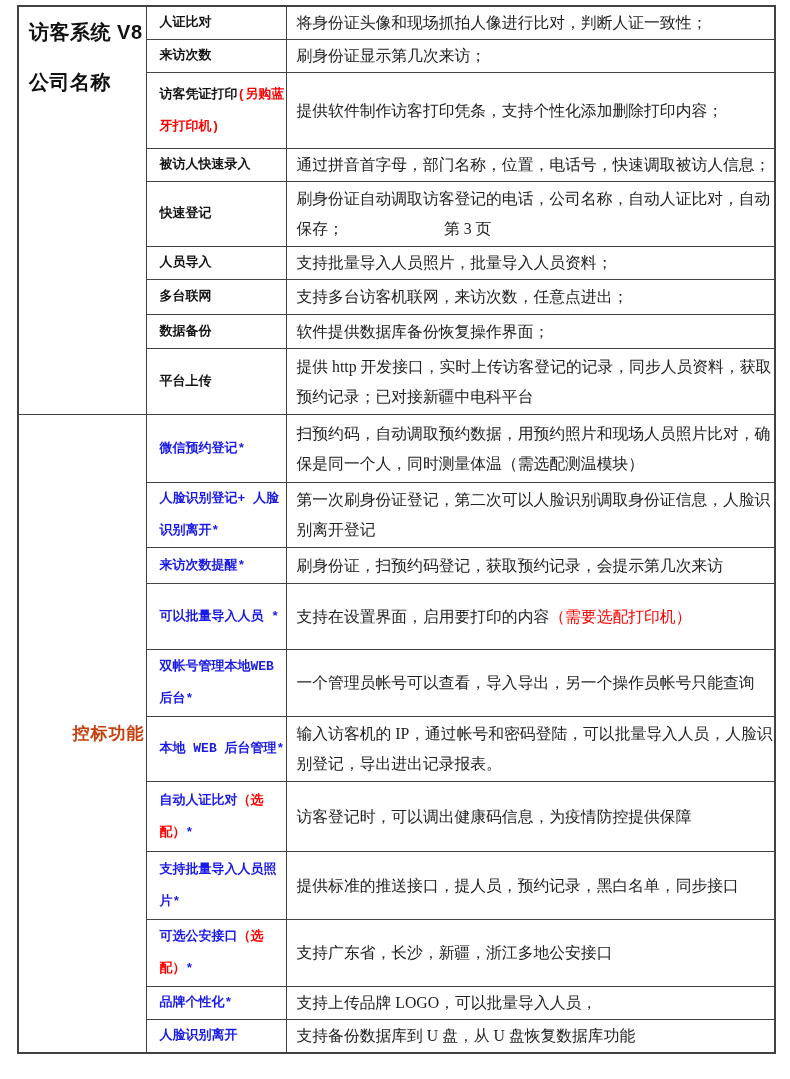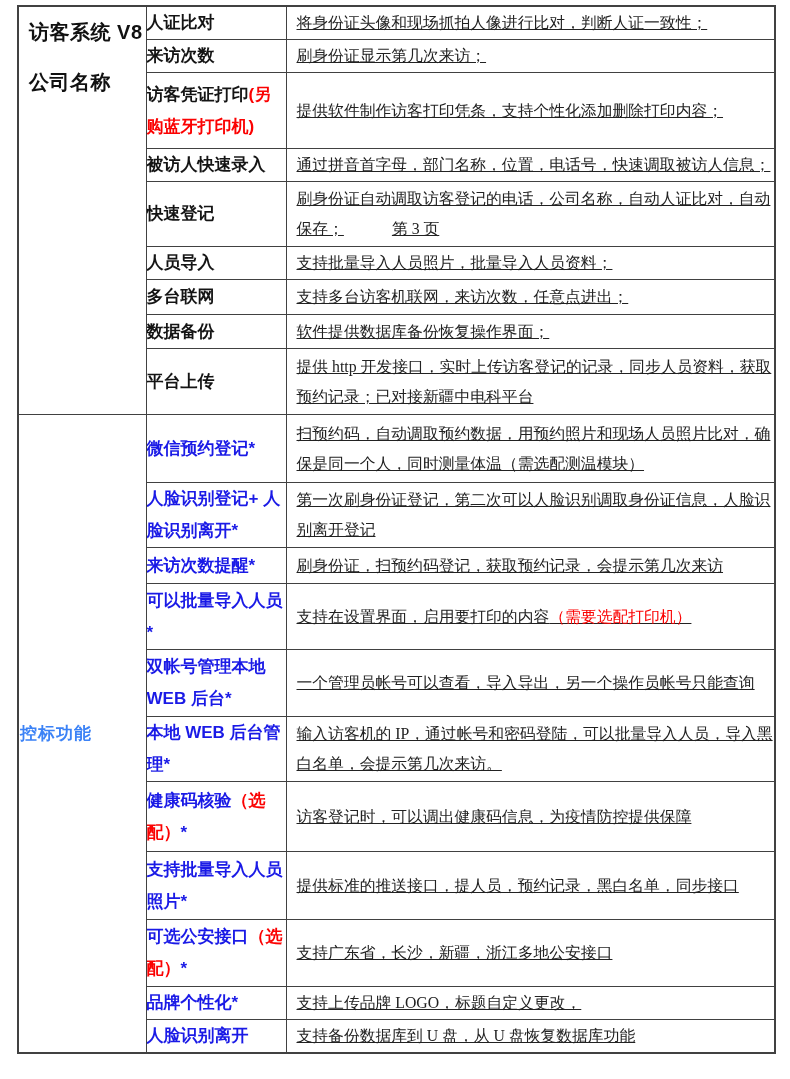--- a/index.html
+++ b/index.html
@@ -40,52 +40,52 @@
     padding: 0 0 0 10px;
     font-weight: bold;
     font-size: 20px;
     line-height: 50px;
     color: #111111;
     letter-spacing: 0.5px;
   }
   
   td.head2 {
     vertical-align: middle;
-    text-align: left;
+    text-align: right;
     font-weight: bold;
     font-size: 17px;
-    color: #3b82f6;
+    color: #c2410c;
     letter-spacing: 1px;
   }
 
   
   td.c2 {
     vertical-align: middle;
-    padding: 0 0 0 0;
+    padding: 0 0 0 13px;
     font-weight: bold;
-    font-size: 17px;
+    font-size: 13px;
     line-height: 32px;
     color: #141414;
     word-break: normal;
+    font-family: Liberation Mono, monospace;
   }
   tbody.s2 td.c2 { color: #1a1ae6; }
 
   
   td.c3 {
     vertical-align: middle;
     padding: 0 1px 0 10px;
     font-family: "Liberation Serif", "DejaVu Serif", serif;
     font-size: 15.8px;
     line-height: 30px;
     color: #222222;
-    text-decoration: underline;
   }
 
   .red { color: #fb0202; }
-  .page-marker { margin-left: 48px; }
+  .page-marker { margin-left: 100px; }
 </style>
 </head>
 <body>
 
 <div class="doc-page">
   <table class="spec-table">
     <colgroup>
         <col class="col1">
         <col class="col2">
         <col class="col3">
@@ -151,37 +151,37 @@
       <tr style="height:66px">
         <td class="c2"><span>可以批量导入人员 *</span></td>
         <td class="c3"><span>支持在设置界面，启用要打印的内容</span><span class="red">（需要选配打印机）</span></td>
       </tr>
       <tr style="height:67px">
         <td class="c2"><span>双帐号管理本地WEB 后台*</span></td>
         <td class="c3"><span>一个管理员帐号可以查看，导入导出，另一个操作员帐号只能查询</span></td>
       </tr>
       <tr style="height:65px">
         <td class="c2"><span>本地 WEB 后台管理*</span></td>
-        <td class="c3"><span>输入访客机的 IP，通过帐号和密码登陆，可以批量导入人员，导入黑白名单，会提示第几次来访。</span></td>
+        <td class="c3"><span>输入访客机的 IP，通过帐号和密码登陆，可以批量导入人员，人脸识别登记，导出进出记录报表。</span></td>
       </tr>
       <tr style="height:70px">
-        <td class="c2"><span>健康码核验</span><span class="red">（选配）</span><span>*</span></td>
+        <td class="c2"><span>自动人证比对</span><span class="red">（选配）</span><span>*</span></td>
         <td class="c3"><span>访客登记时，可以调出健康码信息，为疫情防控提供保障</span></td>
       </tr>
       <tr style="height:68px">
         <td class="c2"><span>支持批量导入人员照片*</span></td>
         <td class="c3"><span>提供标准的推送接口，提人员，预约记录，黑白名单，同步接口</span></td>
       </tr>
       <tr style="height:67px">
         <td class="c2"><span>可选公安接口</span><span class="red">（选配）</span><span>*</span></td>
         <td class="c3"><span>支持广东省，长沙，新疆，浙江多地公安接口</span></td>
       </tr>
       <tr style="height:32px">
         <td class="c2"><span>品牌个性化*</span></td>
-        <td class="c3"><span>支持上传品牌 LOGO，标题自定义更改，</span></td>
+        <td class="c3"><span>支持上传品牌 LOGO，可以批量导入人员，</span></td>
       </tr>
       <tr style="height:33px">
         <td class="c2"><span>人脸识别离开</span></td>
         <td class="c3"><span>支持备份数据库到 U 盘，从 U 盘恢复数据库功能</span></td>
       </tr>
     </tbody>
   </table>
 </div>
 
 </body></html>

